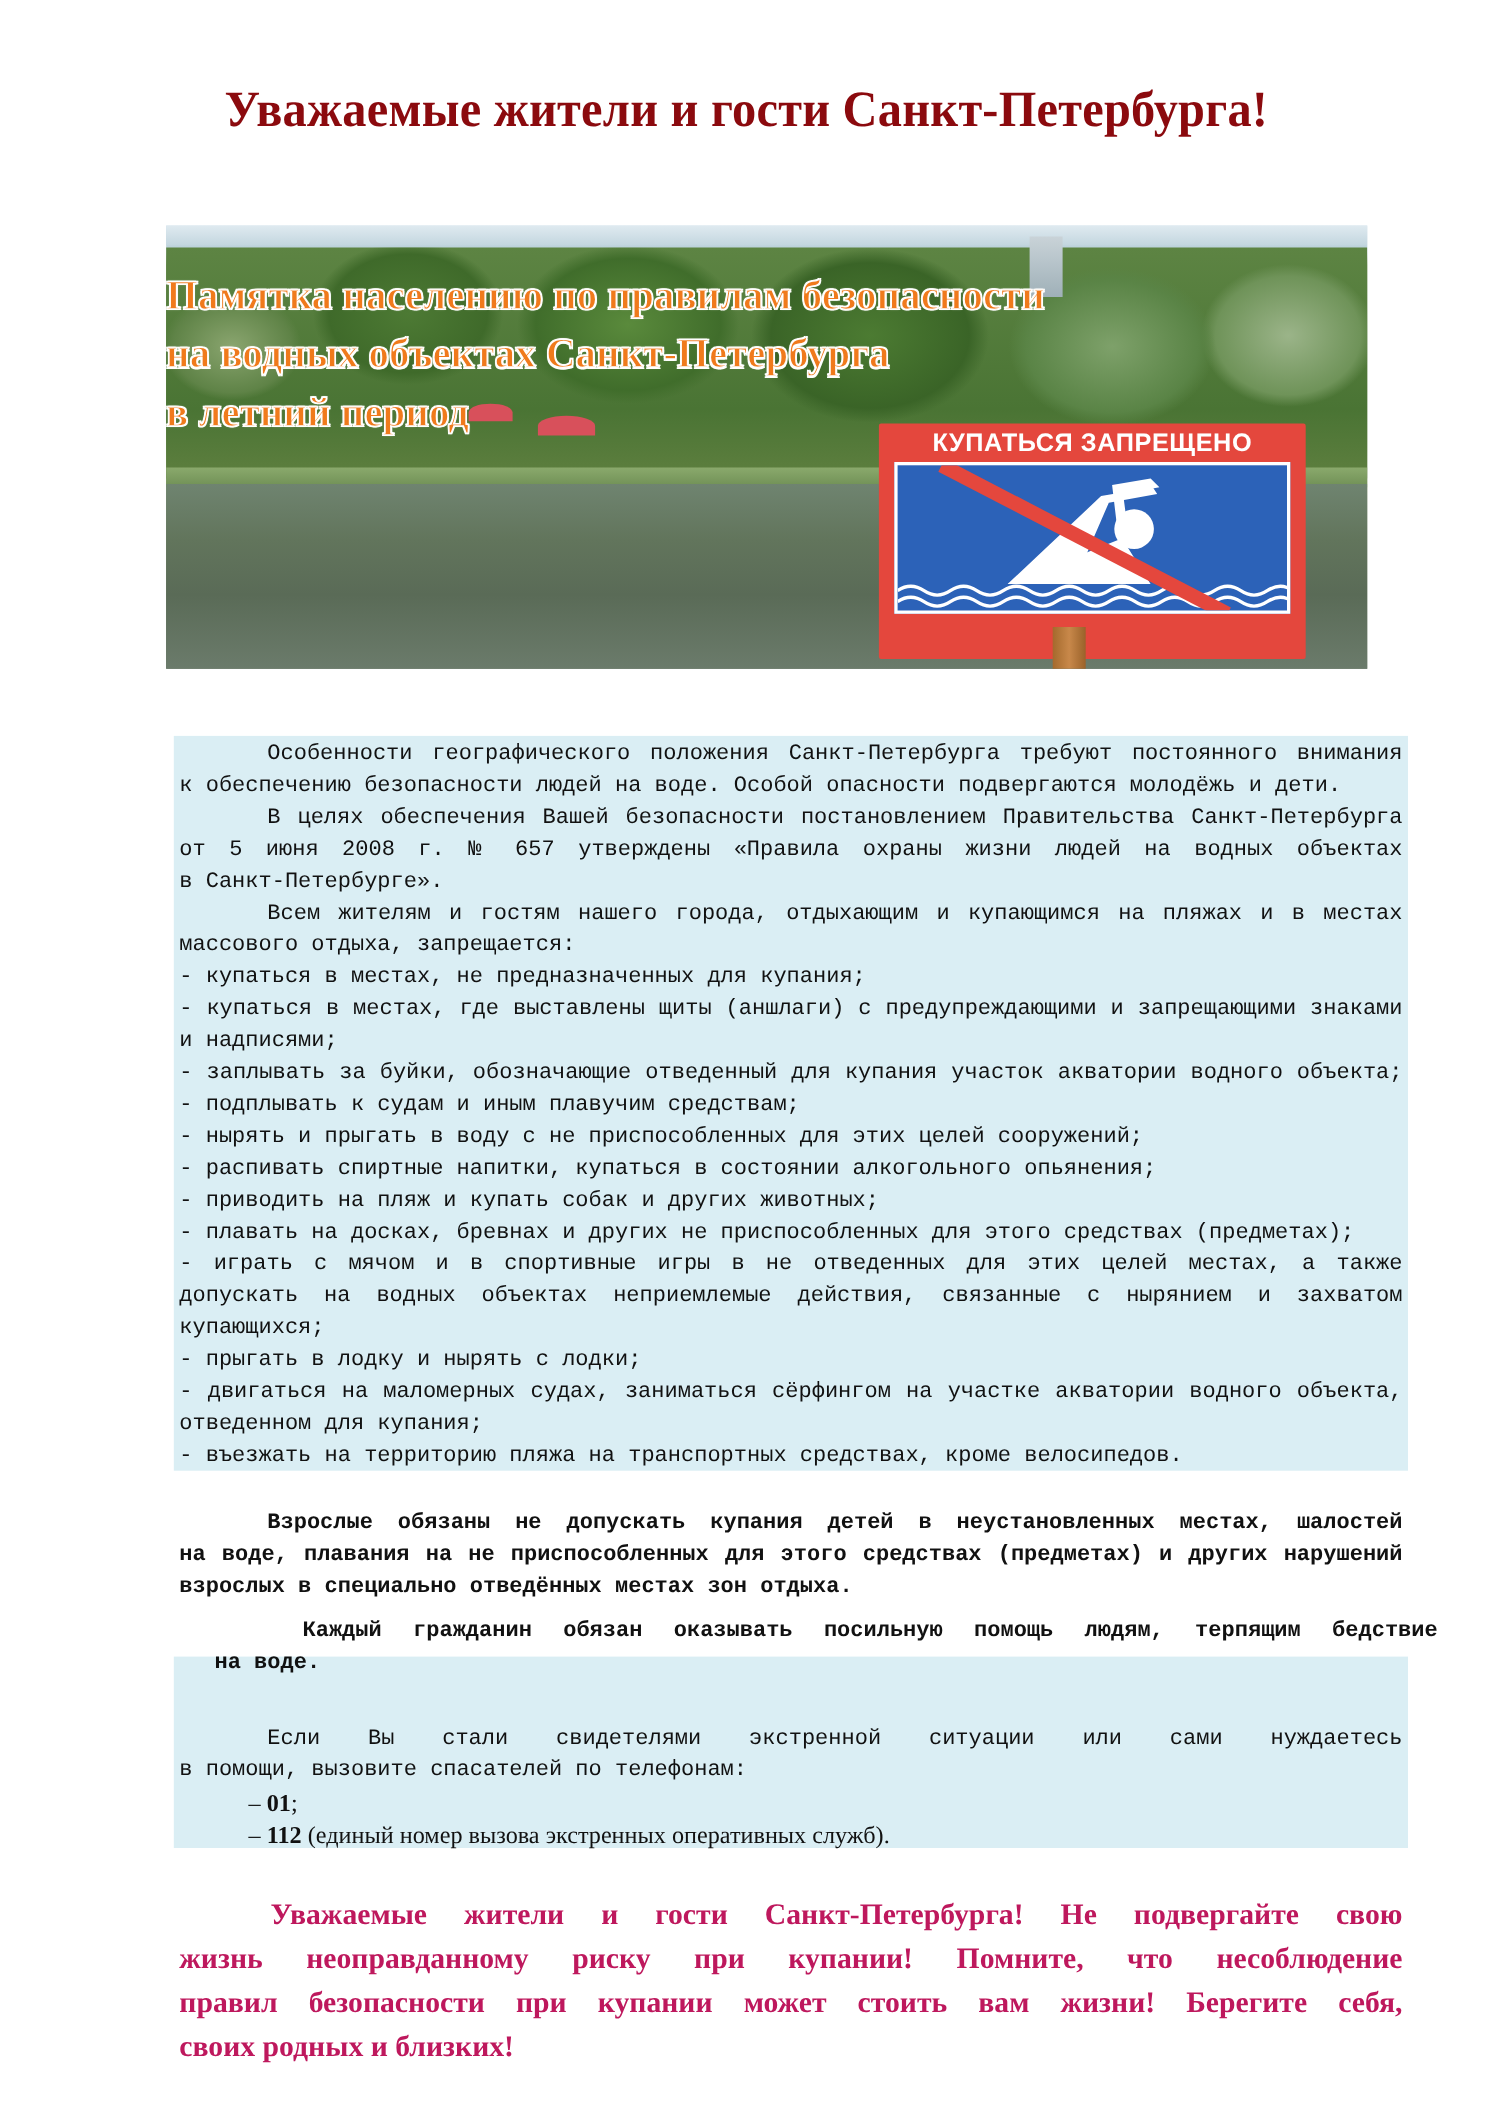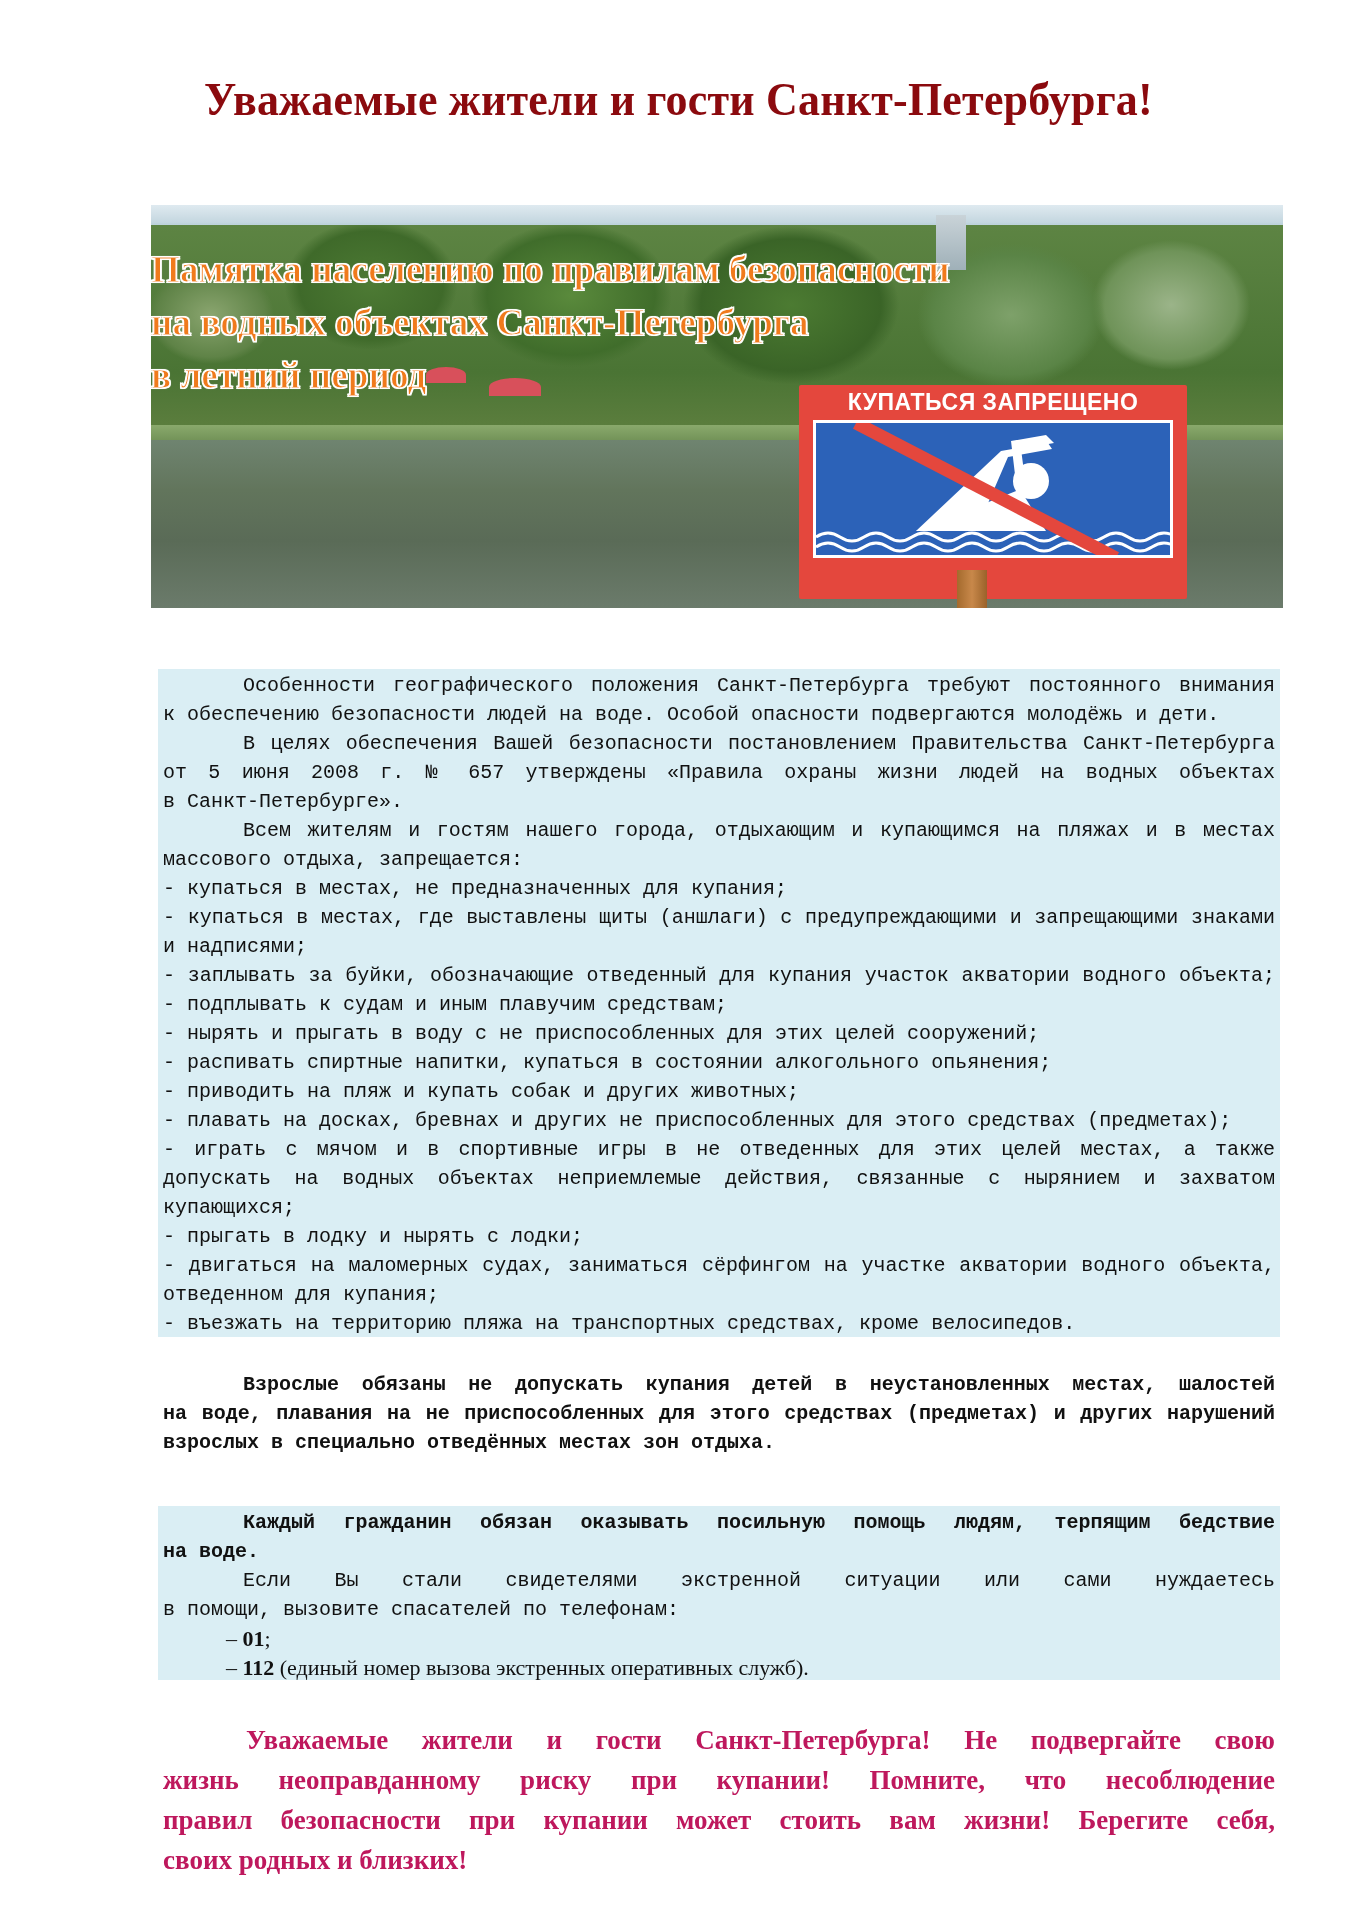--- a/index.html
+++ b/index.html
@@ -2,21 +2,21 @@
 <html><head>
 <meta charset="utf-8">
 <style>
   html, body { margin:0; padding:0; background:#ffffff; }
   body { width:1357px; height:1920px; position:relative; overflow:hidden; font-family:"Liberation Serif", serif; color:#111; }
 
   .main-title { position:absolute; left:0; top:74px; width:1357px; text-align:center;
     font-family:"Liberation Serif", serif; font-weight:bold; font-size:44px; color:#8b0a0e; letter-spacing:0.2px; transform:scaleY(1.05); }
 
   .banner { position:absolute; left:151px; top:205px; width:1092px; height:403px; overflow:hidden;
-    background: linear-gradient(180deg, #cfe0ea 0%, #b9cfd8 6%, #6f8f55 9%, #4f7436 30%, #5c7e40 48%, #7e9765 57%, #6f8064 62%, #66775f 75%, #5d6d5a 100%); padding-left: 40px; }
+    background: linear-gradient(180deg, #cfe0ea 0%, #b9cfd8 6%, #6f8f55 9%, #4f7436 30%, #5c7e40 48%, #7e9765 57%, #6f8064 62%, #66775f 75%, #5d6d5a 100%); }
   .banner .sky { position:absolute; left:0; top:0; width:100%; height:40px; background:linear-gradient(180deg,#dfeaf0,#c3d6df); }
   .banner .trees { position:absolute; left:0; top:20px; width:100%; height:210px;
     background:
       radial-gradient(ellipse 90px 70px at 60px 90px, #8aa56f 0%, #5f8347 60%, transparent 70%),
       radial-gradient(ellipse 120px 90px at 220px 60px, #4d7a34 0%, #3f6a2a 60%, transparent 72%),
       radial-gradient(ellipse 140px 100px at 420px 70px, #5a8a3c 0%, #406d2b 60%, transparent 72%),
       radial-gradient(ellipse 150px 110px at 640px 80px, #4c7b32 0%, #3a6427 60%, transparent 72%),
       radial-gradient(ellipse 130px 100px at 860px 90px, #7ea16a 0%, #5a8446 60%, transparent 72%),
       radial-gradient(ellipse 110px 90px at 1020px 80px, #9bb489 0%, #6f9359 60%, transparent 72%),
       linear-gradient(180deg, #5d8443 0%, #4a7434 70%, #5e7f3f 100%); }
@@ -117,21 +117,21 @@
   <span class="line last">- въезжать на территорию пляжа на транспортных средствах, кроме велосипедов.</span>
 </div>
 
 <div class="para bold" style="top:1370px;">
   <span class="line indent">Взрослые обязаны не допускать купания детей в неустановленных местах, шалостей</span>
   <span class="line">на воде, плавания на не приспособленных для этого средствах (предметах) и других нарушений</span>
   <span class="line last">взрослых  в  специально отведённых местах зон отдыха.</span>
 </div>
 
 <div class="info-box2"></div>
-<div class="para bold" style="top:1508px;">
+<div class="para bold" style="top:1468px;margin-left:32px;">
   <span class="line indent">Каждый гражданин обязан оказывать посильную помощь людям, терпящим бедствие</span>
   <span class="line last">на воде.</span>
 </div>
 <div class="para" style="top:1566px;">
   <span class="line indent">Если Вы стали свидетелями экстренной ситуации или сами нуждаетесь</span>
   <span class="line last">в помощи, вызовите спасателей по телефонам:</span>
 </div>
 <div class="phone" style="top:1624px;">
   <span>– </span><b>01</b><span>;</span>
 </div>

